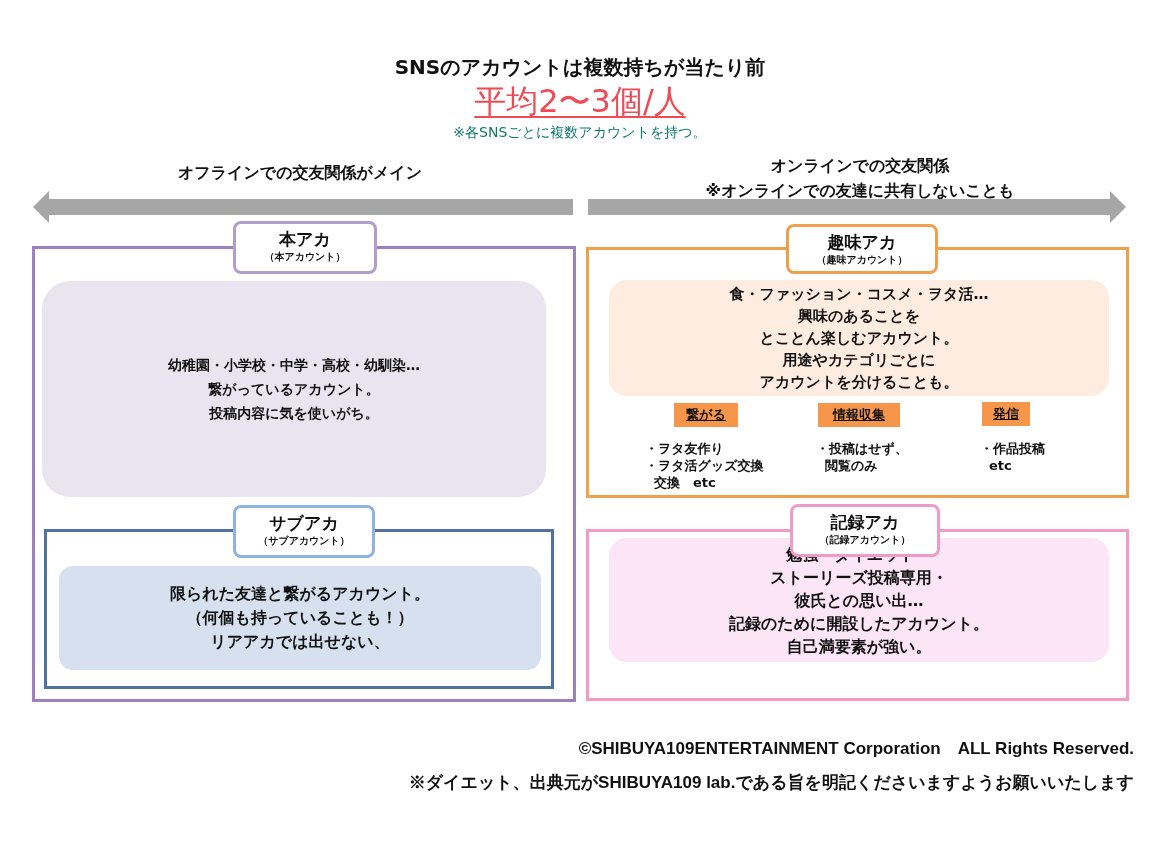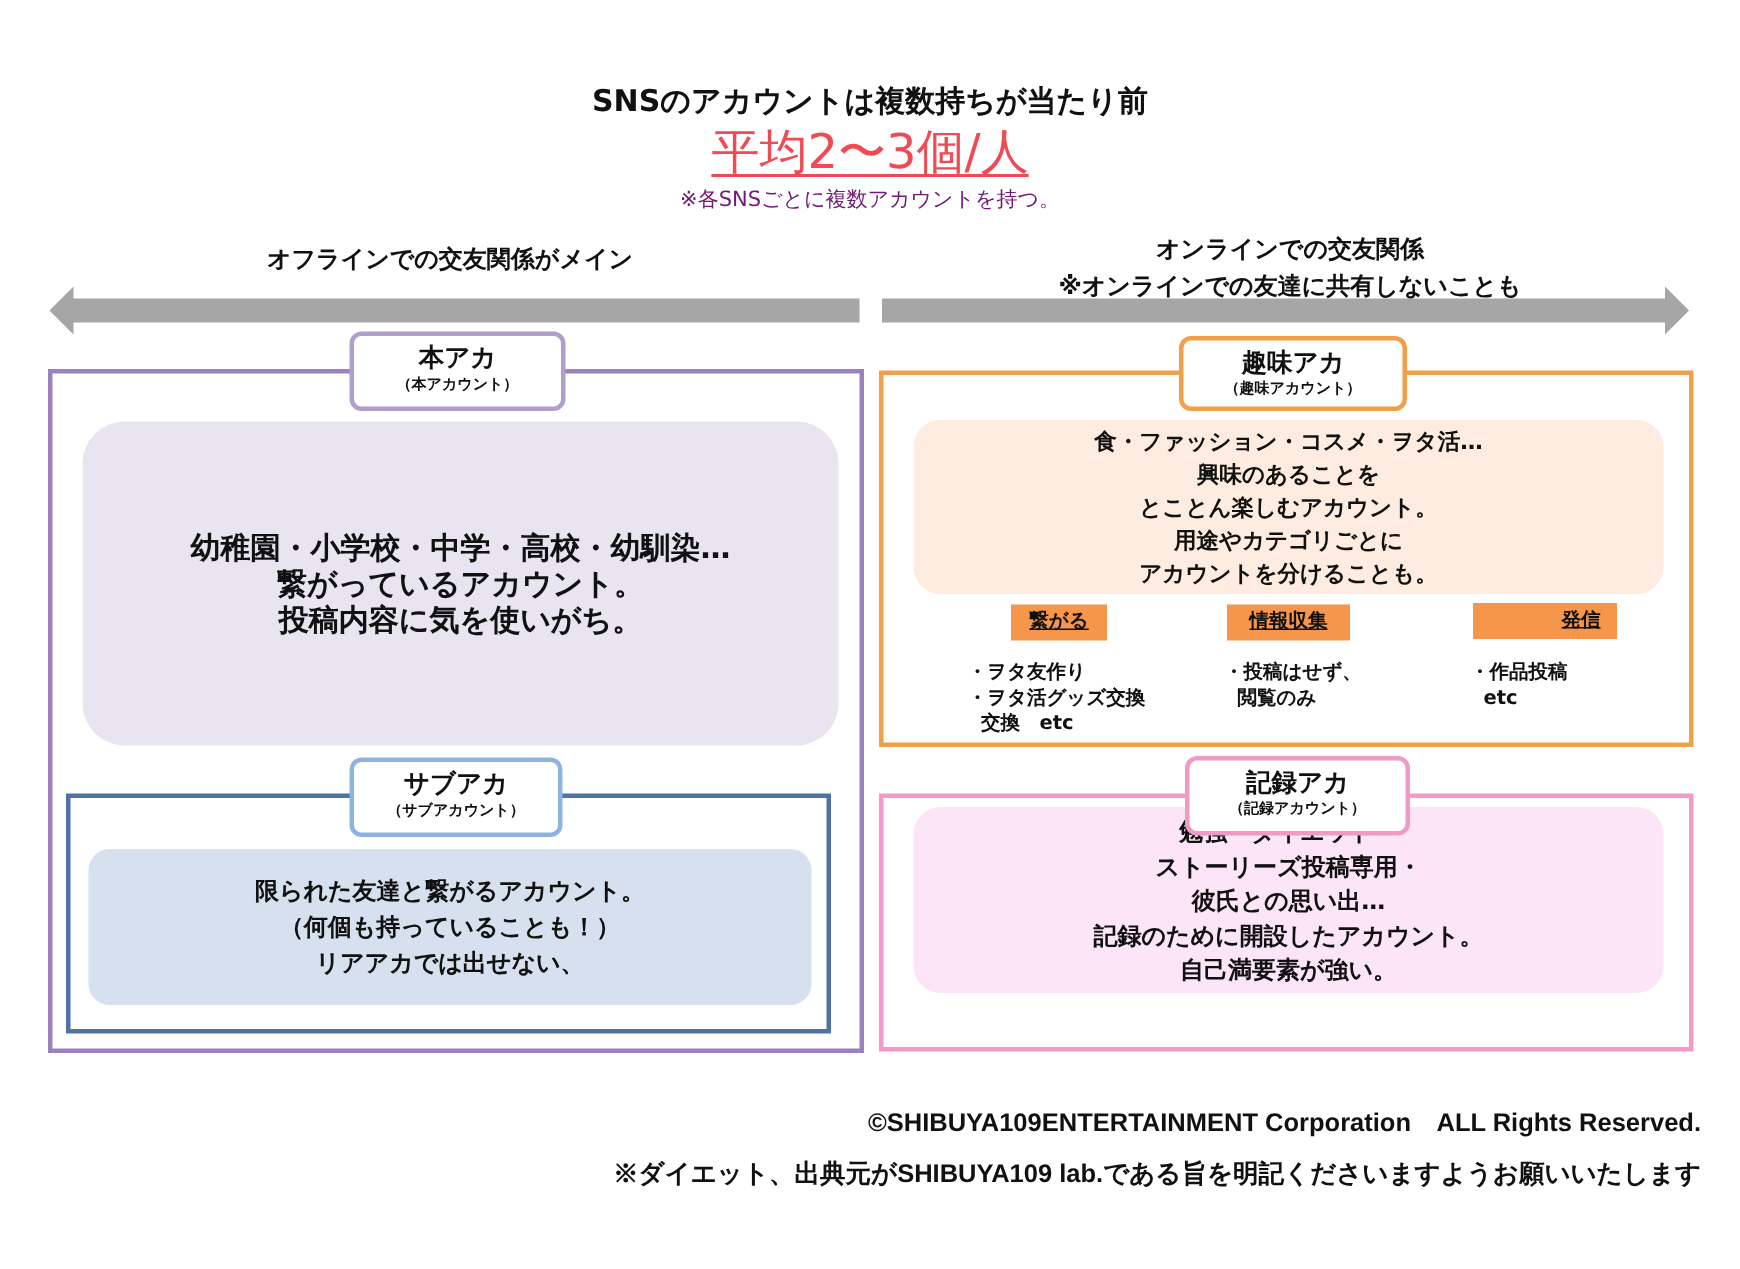--- a/index.html
+++ b/index.html
@@ -4,21 +4,21 @@
 <style>
   html, body { margin:0; padding:0; background:#ffffff; }
   body { width:1160px; height:846px; position:relative; overflow:hidden;
          font-family:"DejaVu Sans", sans-serif; color:#111; }
   .abs { position:absolute; }
   .center { text-align:center; }
 
   #headline { left:0; width:1160px; top:54px; font-size:20px; font-weight:bold; }
   #big-stat { left:0; width:1160px; top:80px; font-size:32px; color:#f04a55; }
   #big-stat span { text-decoration:underline; text-decoration-thickness:2px; text-underline-offset:4px; }
-  #note { left:0; width:1160px; top:124px; font-size:14px; color:#701a75; }
+  #note { left:0; width:1160px; top:124px; font-size:14px; color:#0f766e; }
 
   #offline-label { left:30px; width:540px; top:163px; font-size:16px; font-weight:bold; }
   #online-label { left:590px; width:540px; top:153px; font-size:16px; font-weight:bold; line-height:25px; }
 
   .arrow-bar { background:#a6a6a6; height:16px; top:199px; }
   #arrow-left-bar { left:48px; width:525px; }
   #arrow-right-bar { left:588px; width:522px; }
   .arrow-head { width:0; height:0; top:191px; border-top:16px solid transparent; border-bottom:16px solid transparent; }
   #arrow-left-head { left:33px; border-right:16px solid #a6a6a6; }
   #arrow-right-head { left:1110px; border-left:16px solid #a6a6a6; }
@@ -31,30 +31,30 @@
 
   .tag { border:3px solid; border-radius:8px; background:#fff; box-sizing:border-box; text-align:center; }
   .tag .t1 { font-size:17px; font-weight:bold; line-height:22px; padding-top:4px; }
   .tag .t2 { font-size:10px; font-weight:bold; line-height:14px; }
   #main-tag { left:233px; top:221px; width:144px; height:53px; border-color:#b09fcd; }
   #hobby-tag { left:786px; top:224px; width:152px; height:50px; border-color:#f0a04a; }
   #sub-tag { left:233px; top:505px; width:142px; height:53px; border-color:#8fb3e0; }
   #record-tag { left:790px; top:504px; width:150px; height:53px; border-color:#f09ac6; }
 
   .panel { border-radius:28px; display:flex; align-items:center; justify-content:center; text-align:center; font-weight:bold; box-sizing:border-box; }
-  #main-panel { left:55px; top:281px; width:504px; height:216px; background:#e8e5f1; font-size:20px; line-height:24px; }
+  #main-panel { left:42px; top:281px; width:504px; height:216px; background:#e8e5f1; font-size:14px; line-height:24px; }
   #hobby-panel { left:609px; top:280px; width:500px; height:116px; background:#fdecdf; font-size:15px; line-height:22px; border-radius:18px; }
   #sub-panel { left:59px; top:566px; width:482px; height:104px; background:#d6e0ee; font-size:16px; line-height:24px; border-radius:14px; }
   #record-panel { left:609px; top:538px; width:500px; height:124px; background:#fbe5f6; font-size:16px; line-height:23px; border-radius:18px; }
 
   .cat { background:#f5964a; font-size:13px; font-weight:bold; text-align:center; line-height:24px; height:24px; }
   .cat span { text-decoration:underline; }
   #cat-0 { left:674px; top:403px; width:64px; }
   #cat-1 { left:818px; top:403px; width:82px;text-align:center; }
-  #cat-2 { left:982px; top:402px; width:48px;padding-left:48px; }
+  #cat-2 { left:982px; top:402px; width:48px; }
   .cat-list { font-size:13px; font-weight:bold; line-height:17px; white-space:pre; }
   #list-0 { left:645px; top:440px; }
   #list-1 { left:816px; top:440px; }
   #list-2 { left:980px; top:440px; }
 
   #copyright { right:26px; top:737px; font-size:17px; font-family:"Liberation Sans", sans-serif; font-weight:bold; color:#111; white-space:pre; }
   #usage { right:26px; top:771px; font-size:17px; font-family:"Liberation Sans", sans-serif; font-weight:bold; color:#111; }
 </style>
 </head>
 <body>

